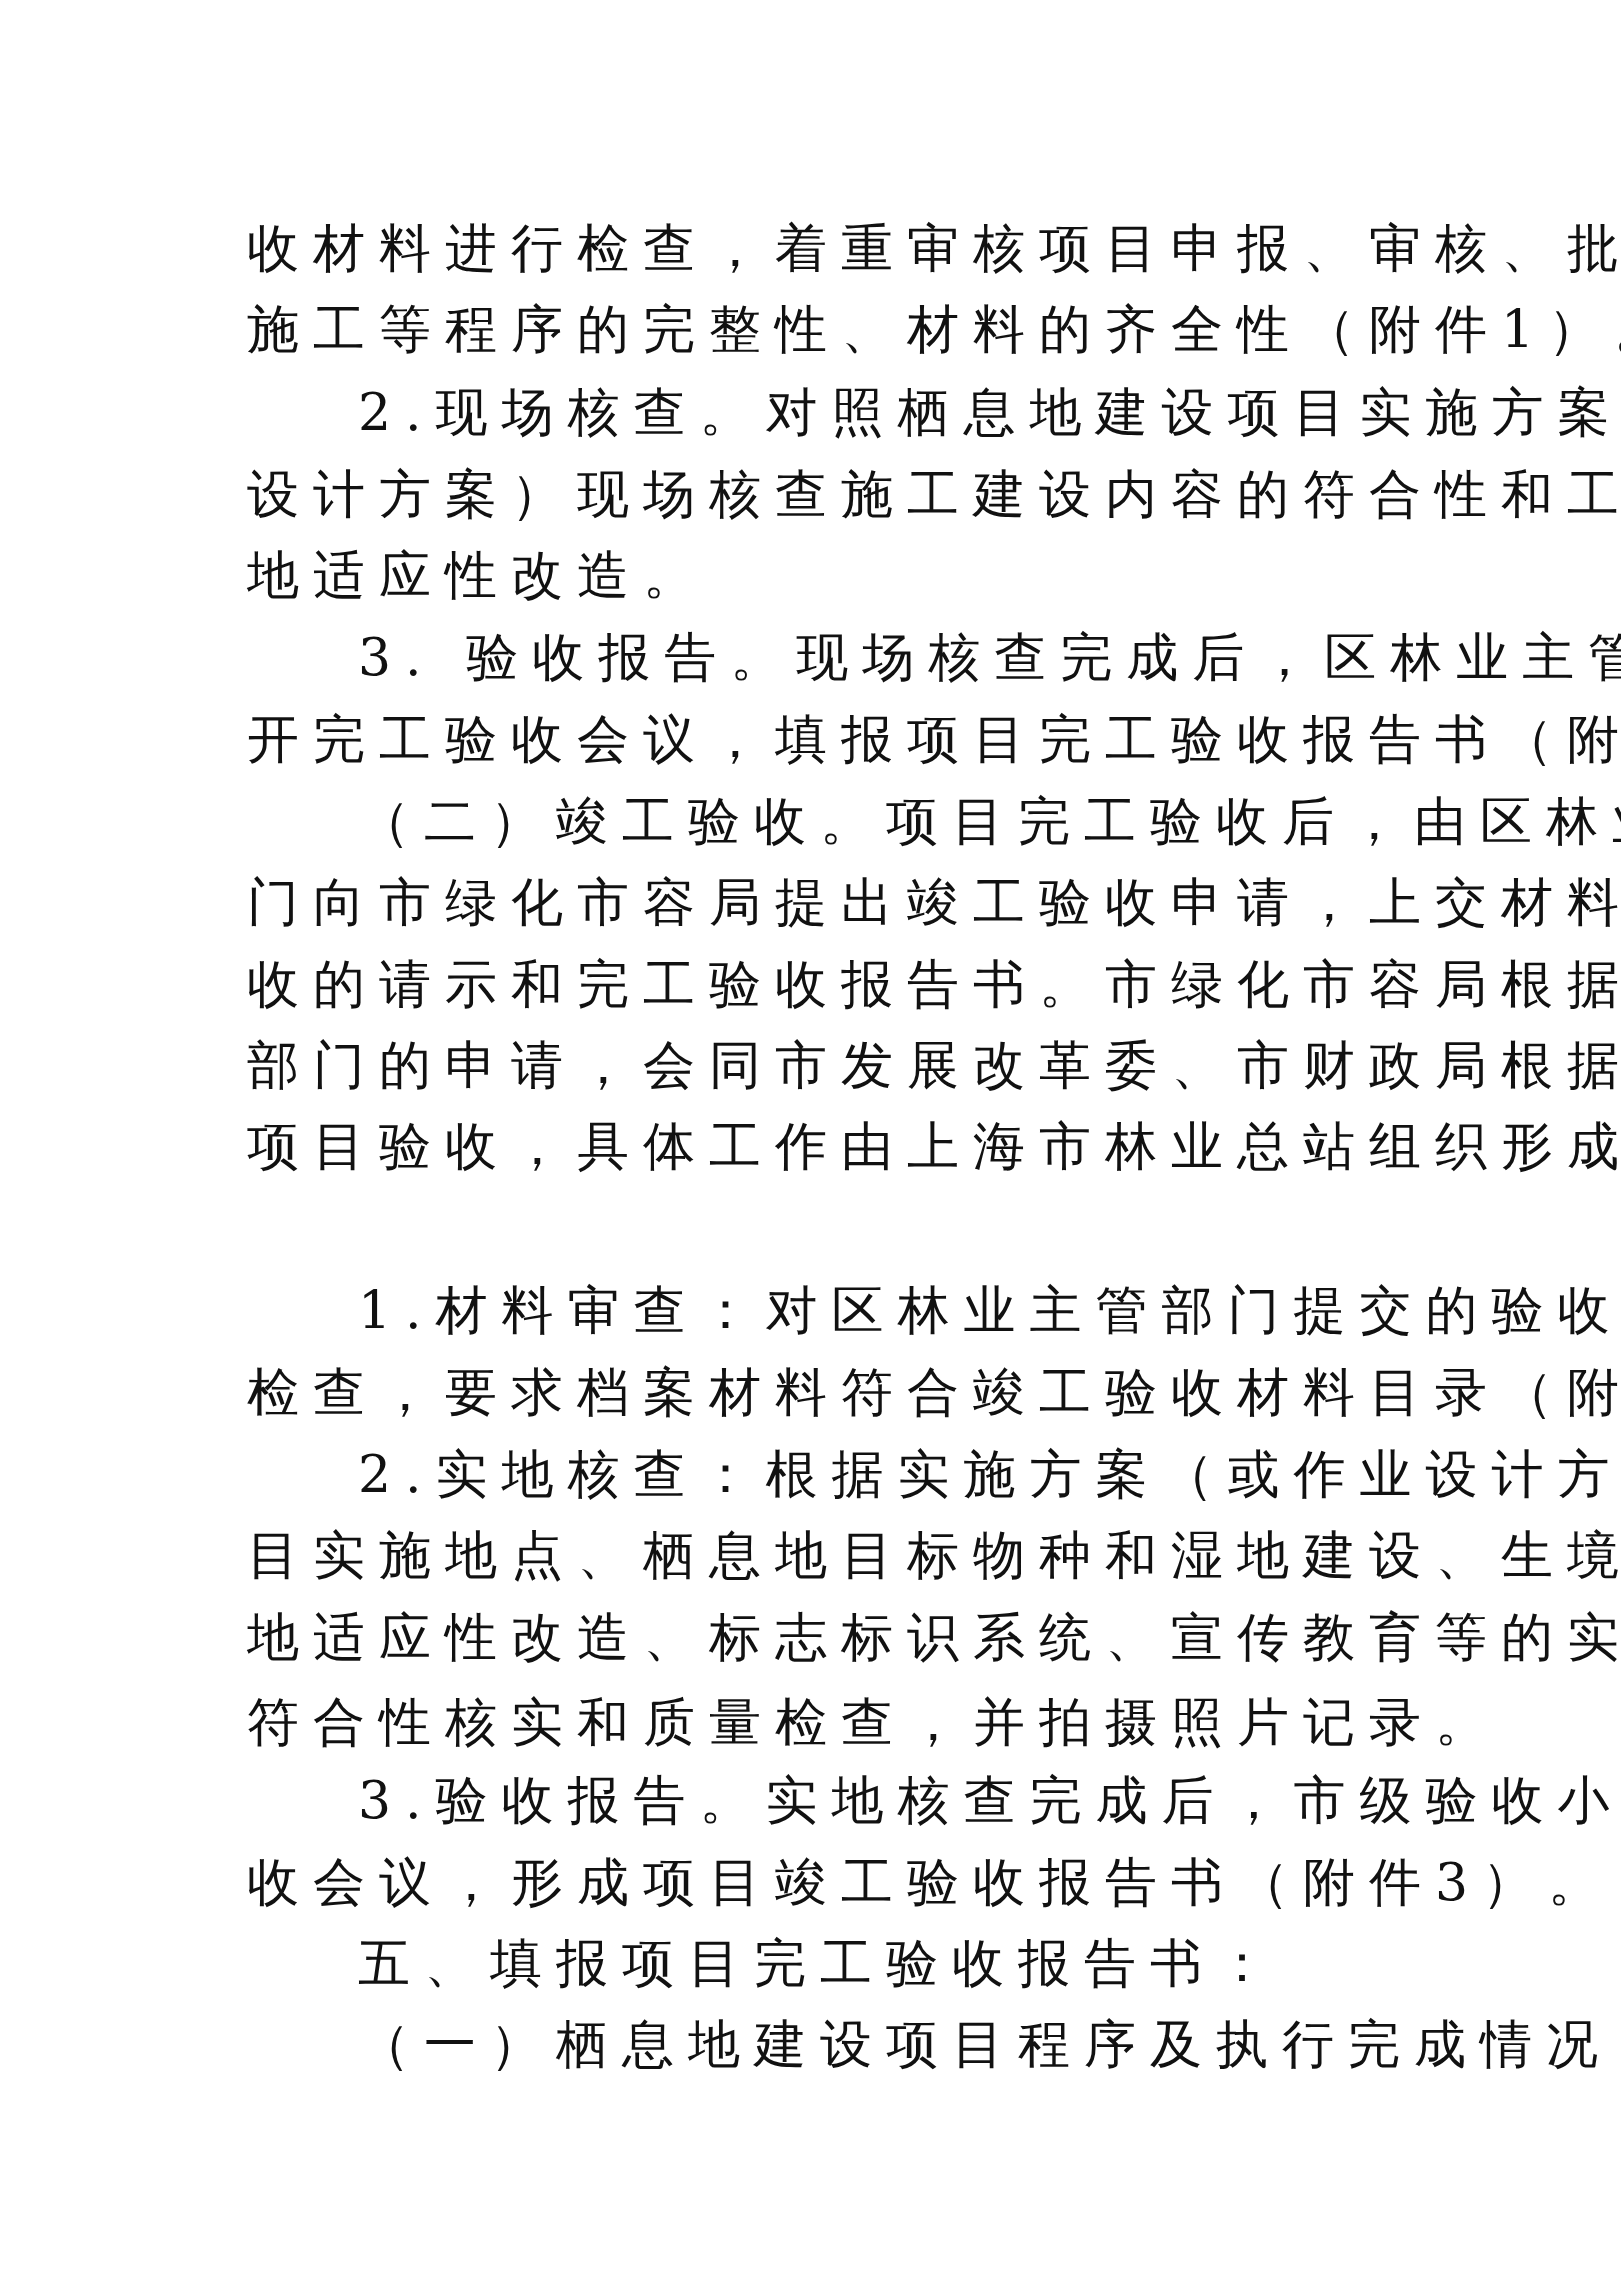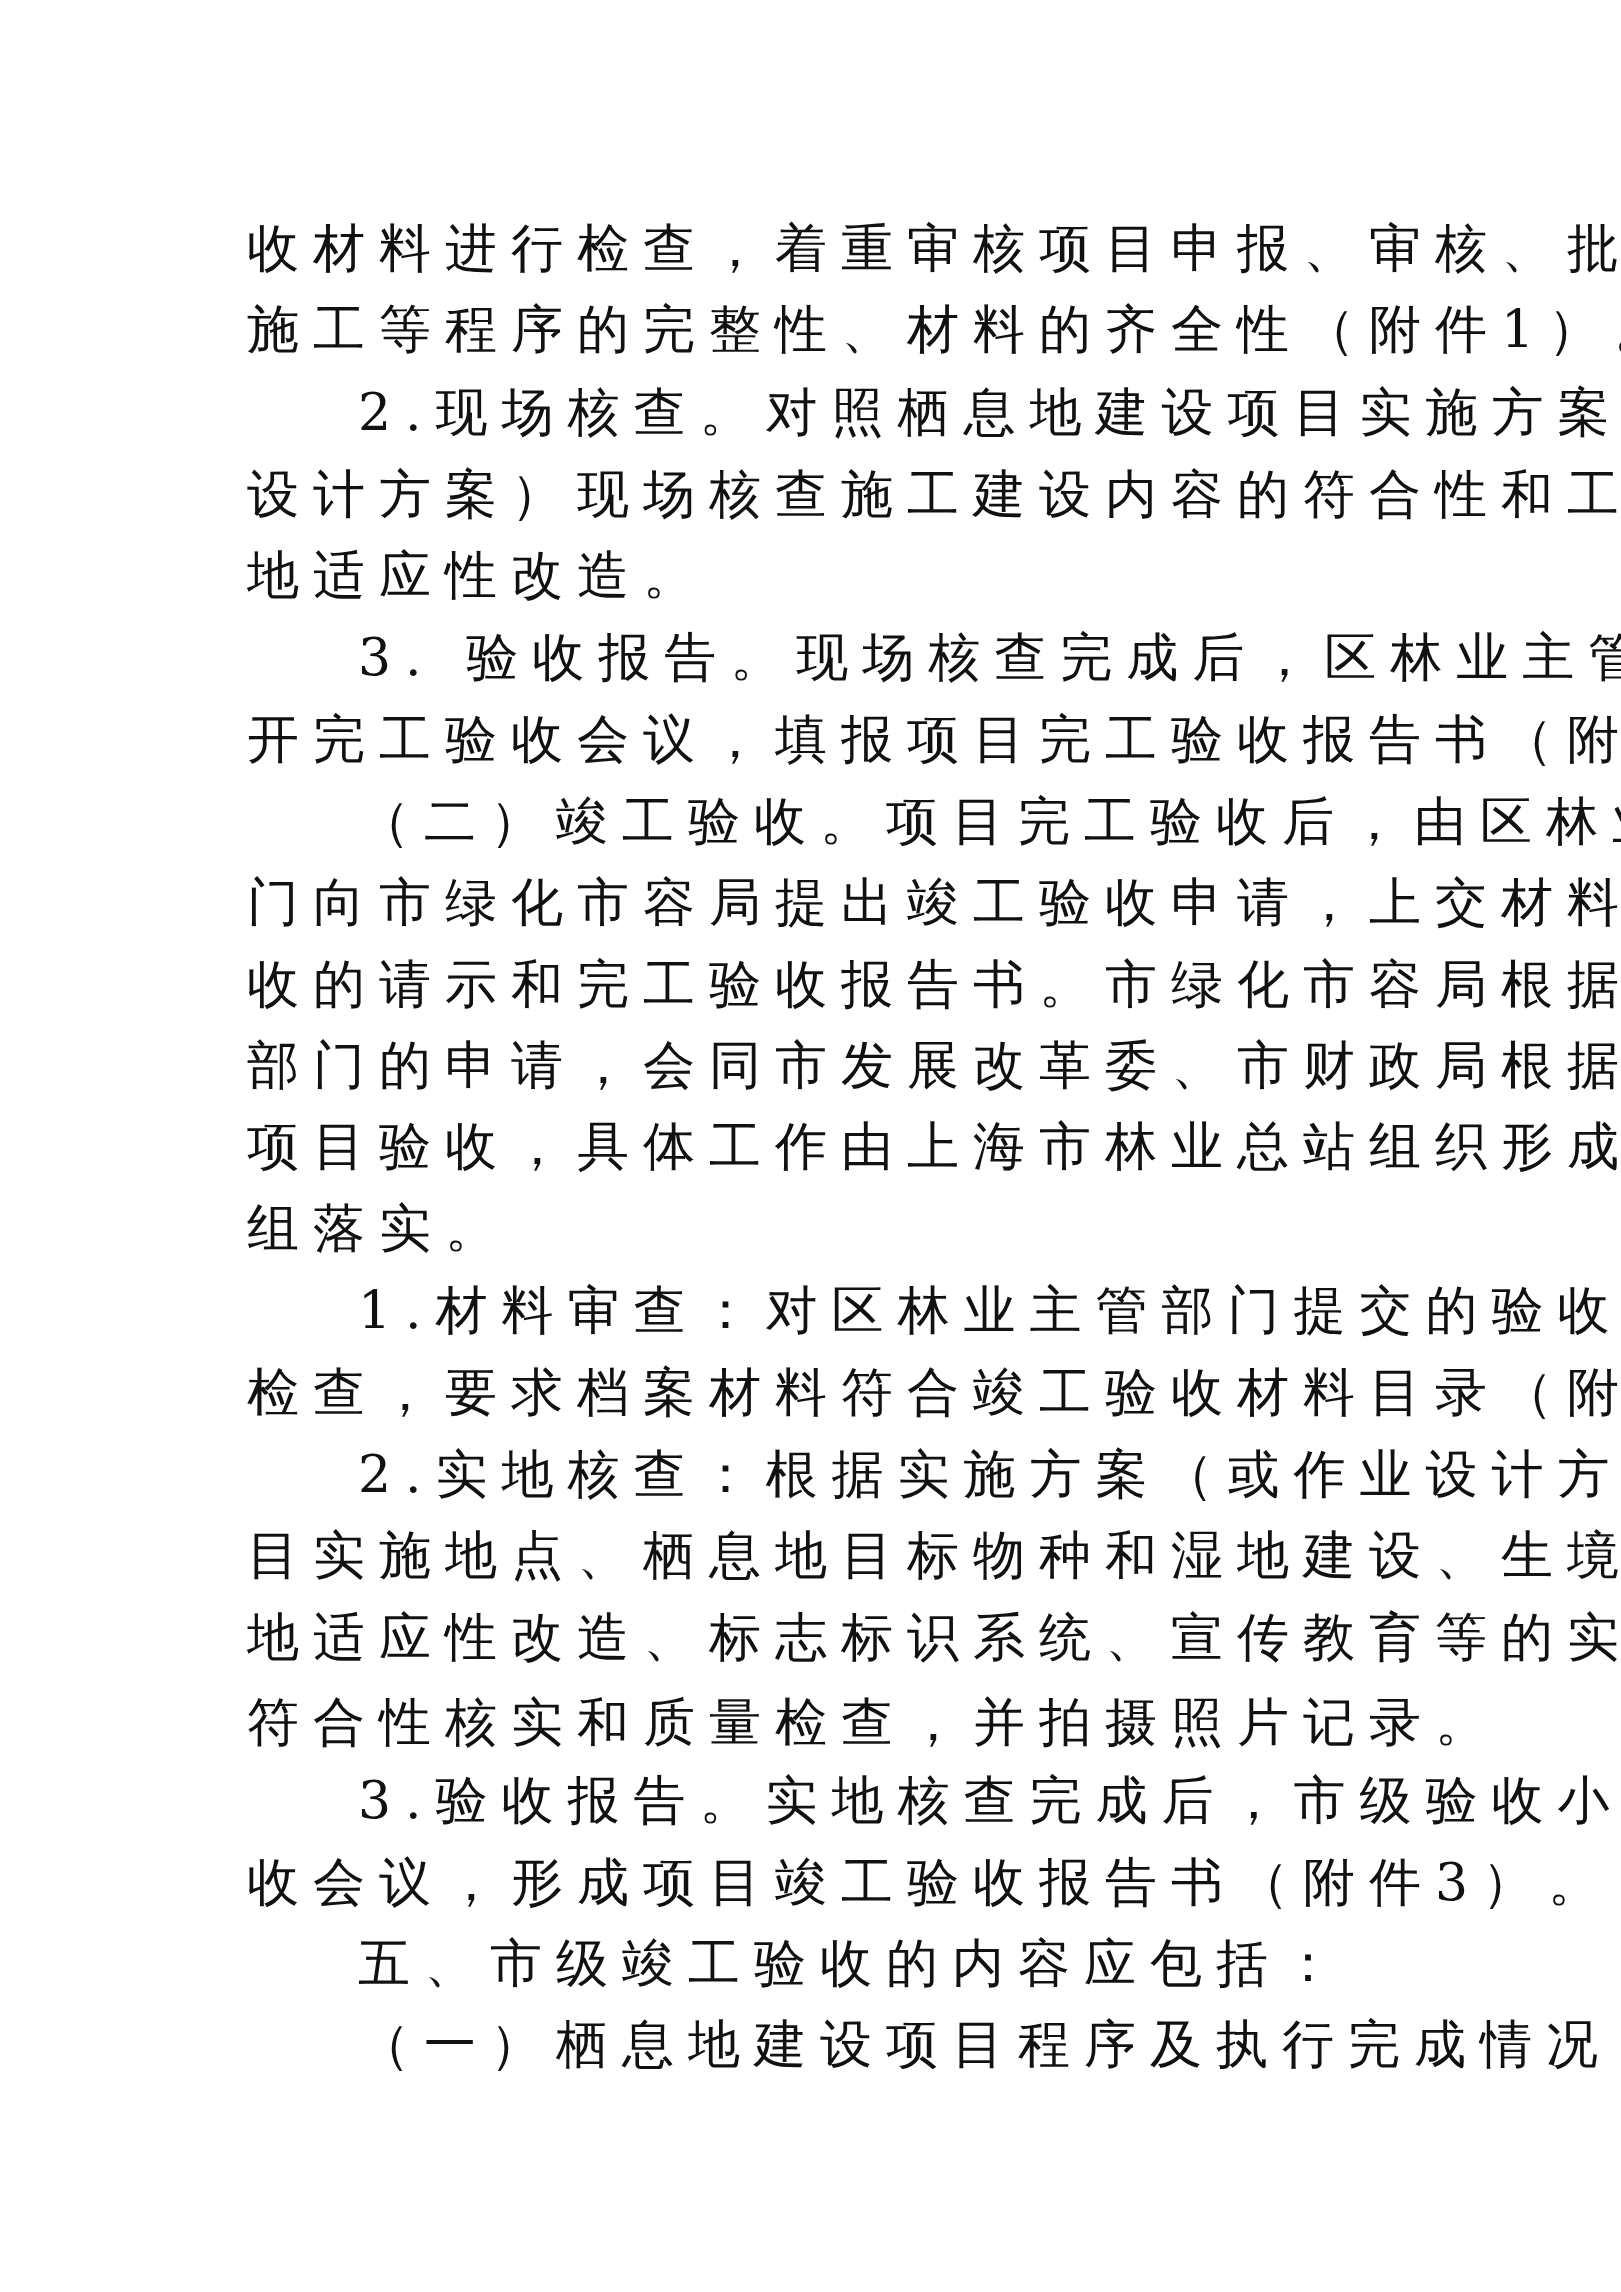--- a/index.html
+++ b/index.html
@@ -43,25 +43,24 @@
   <div class="line indent" style="top:378px">2.现场核查。对照栖息地建设项目实施方案（或作业</div>
   <div class="line" style="top:460px">设计方案）现场核查施工建设内容的符合性和工程建设质量</div>
   <div class="line" style="top:541px">地适应性改造。</div>
   <div class="line indent" style="top:623px">3. 验收报告。现场核查完成后，区林业主管部门应召</div>
   <div class="line" style="top:705px">开完工验收会议，填报项目完工验收报告书（附件2）。</div>
   <div class="line indent" style="top:787px">（二）竣工验收。项目完工验收后，由区林业主管部</div>
   <div class="line" style="top:868px">门向市绿化市容局提出竣工验收申请，上交材料包括申请验</div>
   <div class="line" style="top:950px">收的请示和完工验收报告书。市绿化市容局根据区林业主管</div>
   <div class="line" style="top:1031px">部门的申请，会同市发展改革委、市财政局根据本办法组织</div>
   <div class="line" style="top:1112px">项目验收，具体工作由上海市林业总站组织形成市级验收小</div>
-  <div class="line" style="top:1194px">组落实。</div>
   <div class="line indent" style="top:1276px">1.材料审查：对区林业主管部门提交的验收材料进行</div>
   <div class="line" style="top:1358px">检查，要求档案材料符合竣工验收材料目录（附件1）。</div>
   <div class="line indent" style="top:1440px">2.实地核查：根据实施方案（或作业设计方案）对项</div>
   <div class="line" style="top:1521px">目实施地点、栖息地目标物种和湿地建设、生境改善和栖息</div>
   <div class="line" style="top:1603px">地适应性改造、标志标识系统、宣传教育等的实施情况进行</div>
   <div class="line" style="top:1688px">符合性核实和质量检查，并拍摄照片记录。</div>
   <div class="line indent" style="top:1766px">3.验收报告。实地核查完成后，市级验收小组召开验</div>
   <div class="line" style="top:1848px">收会议，形成项目竣工验收报告书（附件3）。</div>
-  <div class="line indent" style="top:1929px">五、市级竣工验收的内容应包括：</div>
+  <div class="line indent" style="top:1929px">五、填报项目完工验收报告书：</div>
   <div class="line indent" style="top:2010px">（一）栖息地建设项目程序及执行完成情况，资金使用</div>
 </div>
 
 
 </body></html>

